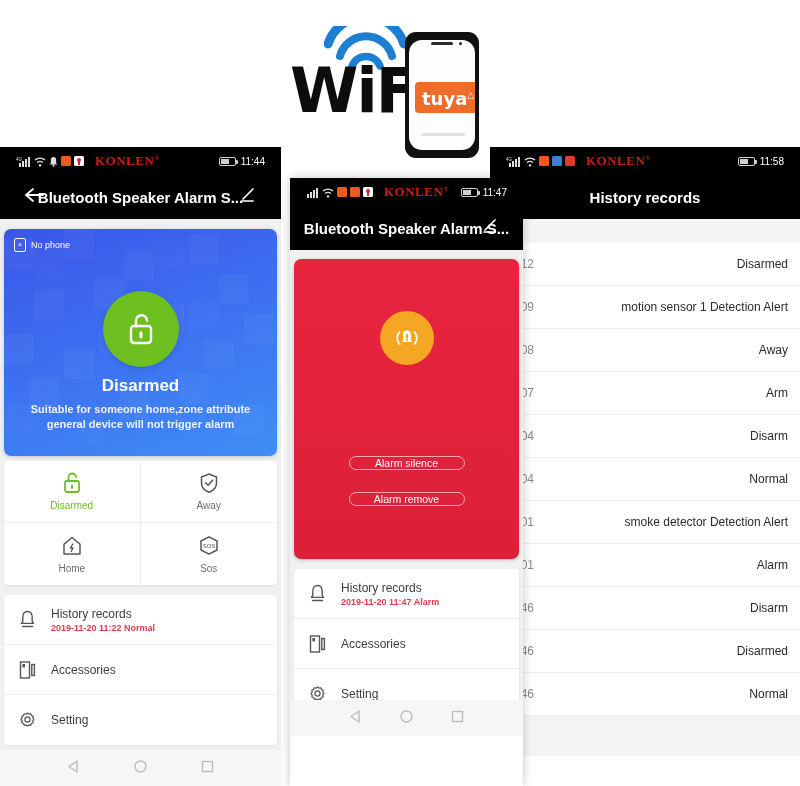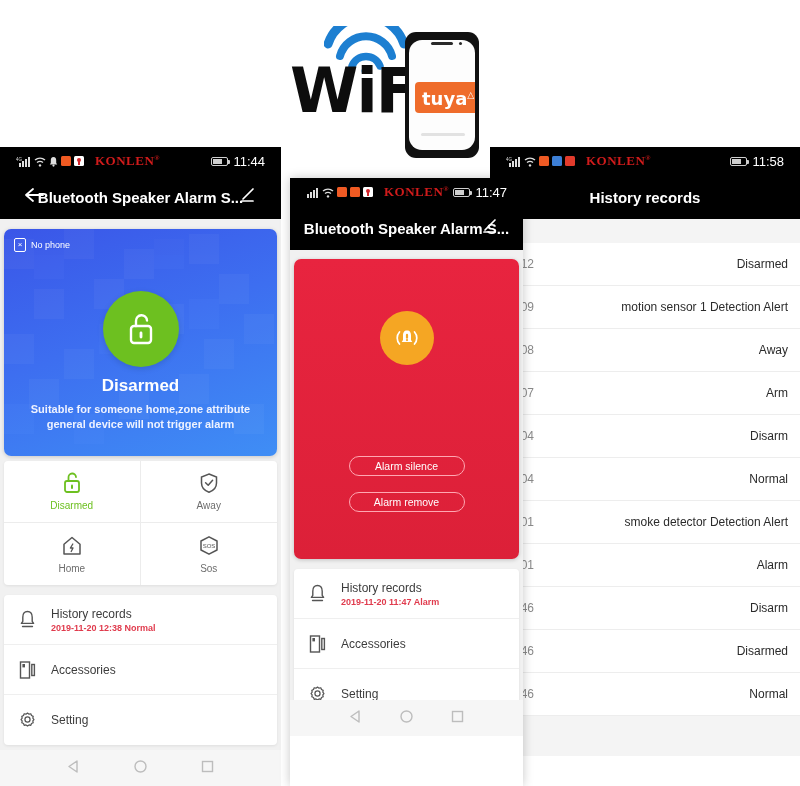--- a/index.html
+++ b/index.html
@@ -56,21 +56,21 @@
     display:flex; align-items:center; padding:0 16px; gap:4px;
   }
   .sb-icons { display:flex; align-items:center; gap:3px; }
   .sb-konlen {
     font-family:"Liberation Serif", serif;
     color:#cf1b1b; font-weight:700; font-size:13px;
     letter-spacing:0.5px; margin-left:7px;
   }
   .sb-konlen sup { font-size:7px; }
   .sb-right { margin-left:auto; display:flex; align-items:center; gap:5px; }
-  .sb-time { font-size:13px; color:#fff; }
+  .sb-time { font-size:10px; color:#fff; }
   .batt {
     width:17px; height:9px; border:1.3px solid #cfcfcf; border-radius:2px;
     position:relative; display:inline-block;
   }
   .batt::after{ content:""; position:absolute; right:-3px; top:2px; width:2px; height:4px; background:#cfcfcf; border-radius:0 1px 1px 0; }
   .batt i { position:absolute; left:1px; top:1px; bottom:1px; width:55%; background:#cfcfcf; display:block; }
 
   .appbar {
     height:44px; background:#000; color:#fff;
     display:flex; align-items:center; padding:0 24px;
@@ -164,21 +164,21 @@
     position:absolute; left:50%; top:52px; transform:translateX(-50%);
     width:54px; height:54px; border-radius:50%; background:#f5a623;
     display:flex; align-items:center; justify-content:center;
   }
   .alarm-text {
     position:absolute; left:0; right:0; top:120px; text-align:center;
     color:#fff; font-size:15px;
   }
   .alarm-btn {
     position:absolute; left:50%; transform:translateX(-50%);
-    width:116px; height:20px; border-radius:11px;
+    width:116px; height:14px; border-radius:11px;
     border:1px solid #ffa7b2; color:#fff; font-size:10.5px;
     display:flex; align-items:center; justify-content:center;
     background:transparent;
   }
   .alarm-btn.b1 { top:197px; }
   .alarm-btn.b2 { top:233px; }
 
   
   #panelRight { left:490px; top:147px; width:310px; height:639px; background:#fff; }
   .hist-daylabel {
@@ -343,21 +343,21 @@
     </div>
 
     <div class="menu-list">
       <div class="menu-row">
         <svg width="19" height="21" viewBox="0 0 19 21">
           <path d="M9.5 2.5 C13 2.5 14.2 5 14.2 8.3 L14.2 12.3 L15.6 14.4 L3.4 14.4 L4.8 12.3 L4.8 8.3 C4.8 5 6 2.5 9.5 2.5 Z" fill="none" stroke="#555" stroke-width="1.4" stroke-linejoin="round"></path>
           <path d="M4.5 17.5 L14.5 17.5" stroke="#555" stroke-width="1.3" stroke-linecap="round"></path>
         </svg>
         <div class="menu-txt">
           <span class="menu-title">History records</span>
-          <span class="menu-sub">2019-11-20 12:38 Normal</span>
+          <span class="menu-sub">2019-11-20 11:22 Normal</span>
         </div>
       </div>
       <div class="menu-row">
         <svg width="19" height="21" viewBox="0 0 19 21">
           <rect x="2.5" y="3" width="9" height="16" fill="none" stroke="#555" stroke-width="1.4"></rect>
           <rect x="4.4" y="5" width="2.6" height="3.4" fill="#555"></rect>
           <rect x="13.8" y="5.5" width="2.6" height="11" fill="none" stroke="#555" stroke-width="1.4"></rect>
         </svg>
         <div class="menu-txt">
           <span class="menu-title">Accessories</span>

